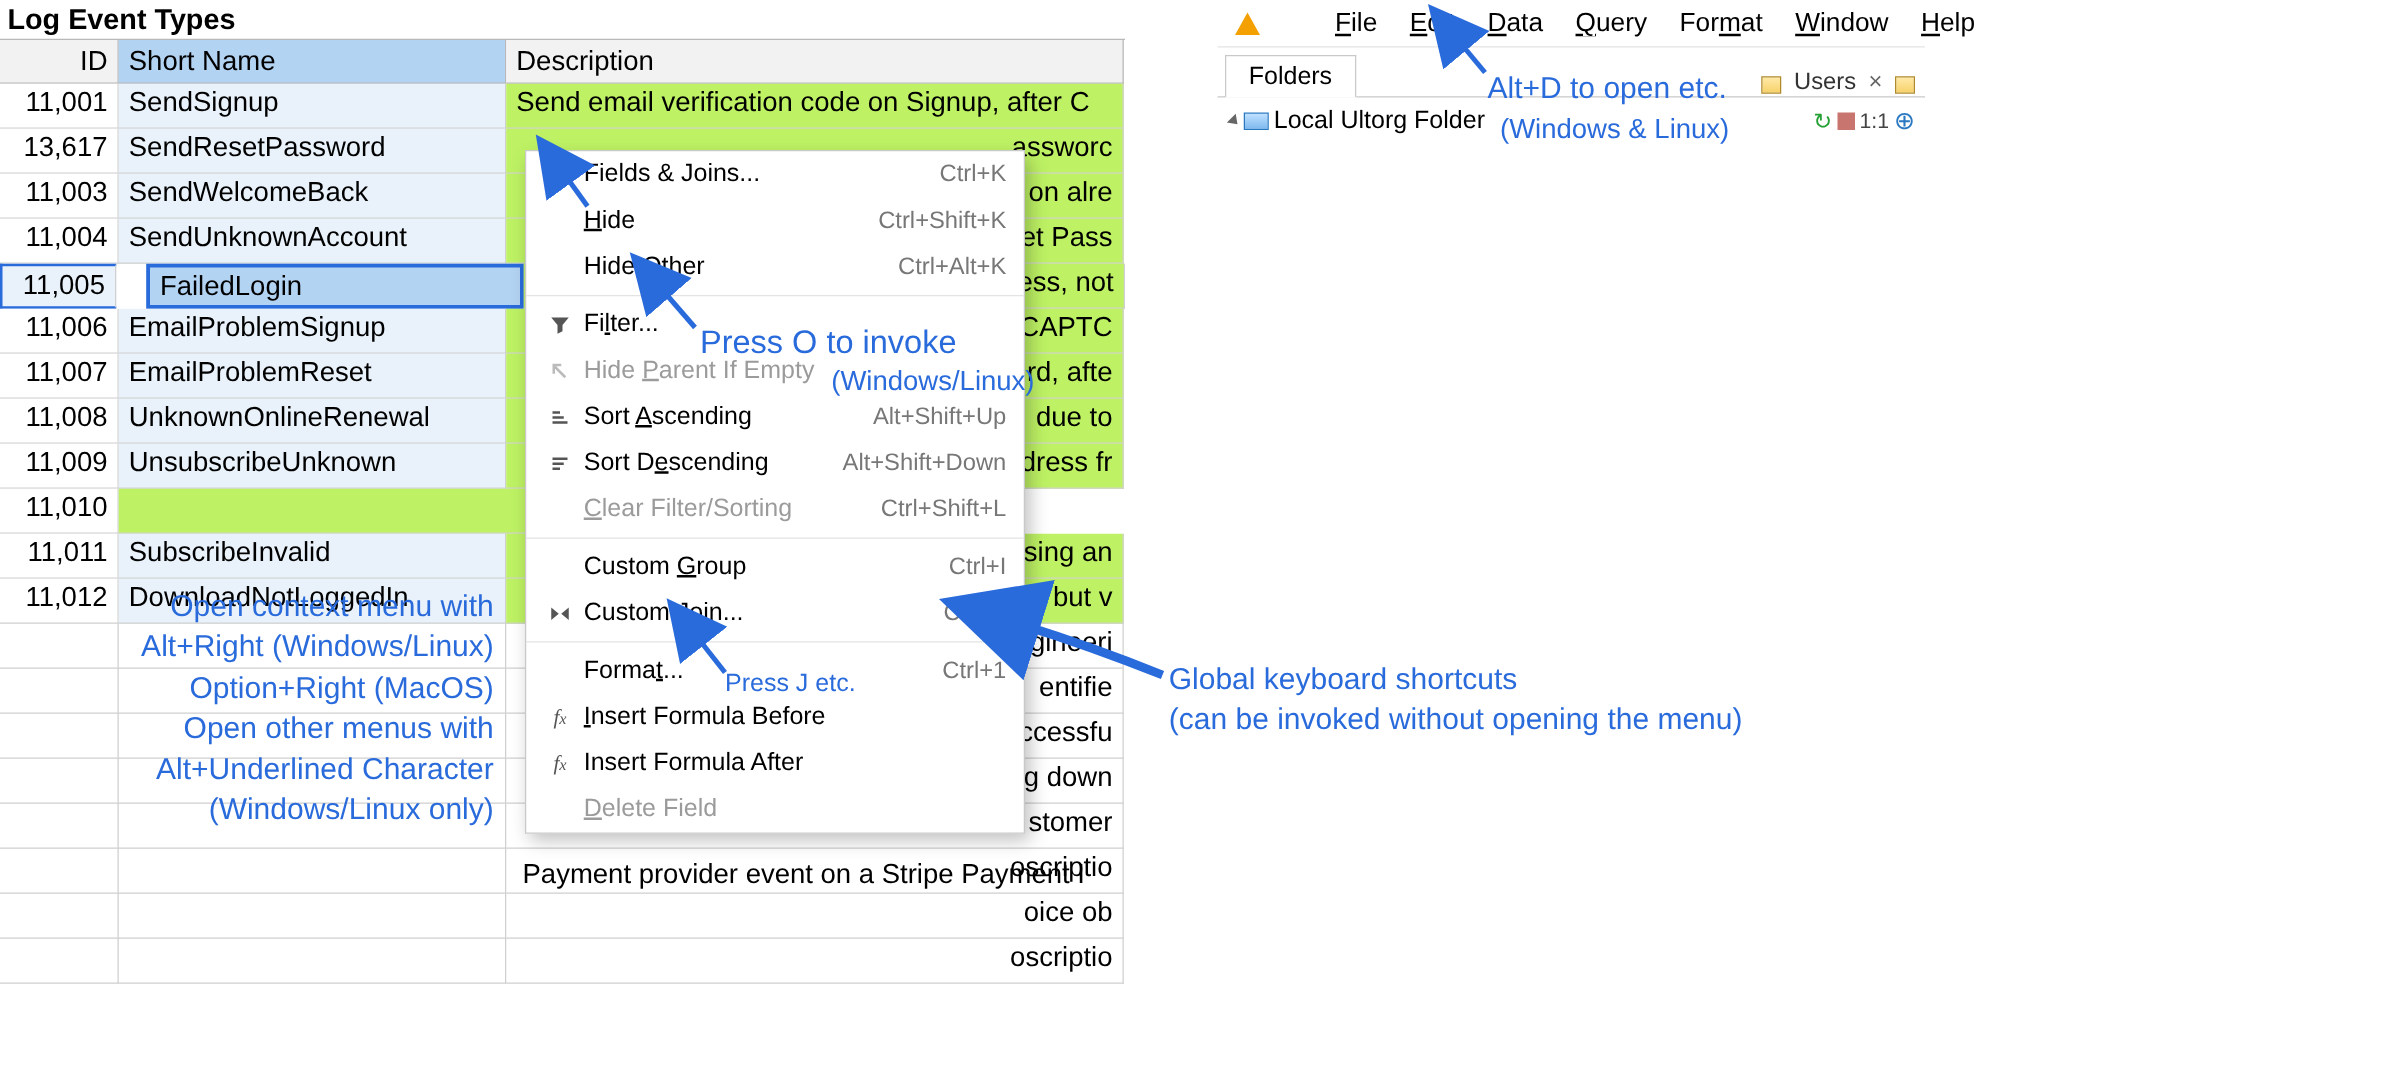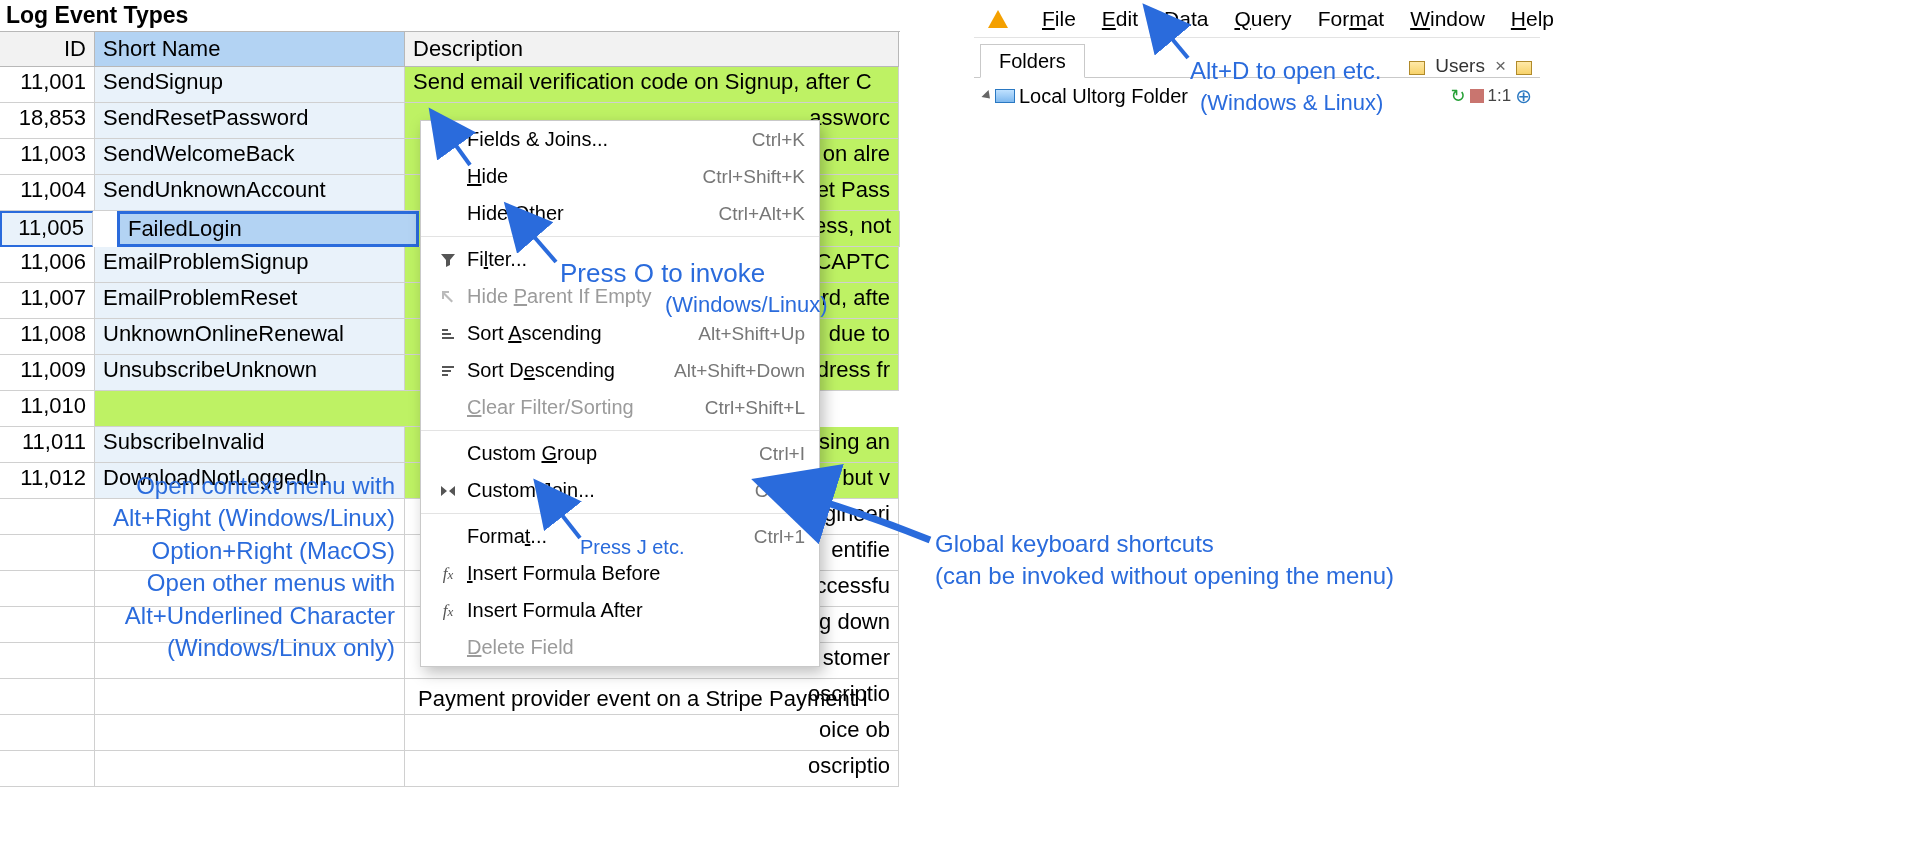--- a/index.html
+++ b/index.html
@@ -91,21 +91,21 @@
     <div class="col-name">Short Name</div>
     <div class="col-desc">Description</div>
   </div>
   <div class="data-rows" id="data-rows">
         <div class="data-row">
           <div class="col-id">11,001</div>
           <div class="col-name">SendSignup</div>
           <div class="col-desc">Send email verification code on Signup, after C</div>
         </div>
         <div class="data-row">
-          <div class="col-id">18,853</div>
+          <div class="col-id">13,617</div>
           <div class="col-name">SendResetPassword</div>
           <div class="col-desc" style="text-align: right; padding-left: 0px;">assworc</div>
         </div>
         <div class="data-row">
           <div class="col-id">11,003</div>
           <div class="col-name">SendWelcomeBack</div>
           <div class="col-desc" style="text-align: right; padding-left: 0px;">on alre</div>
         </div>
         <div class="data-row">
           <div class="col-id">11,004</div>
@@ -293,21 +293,21 @@
       <div class="mrow disabled">
         <span class="mi-icon"></span>
         <span class="mi-label"><span class="ul">D</span>elete Field</span>
         <span class="mi-accel"></span>
       </div>
     </div>
 
 <div class="right-panel">
   <div class="menubar">
     <span class="logo"></span>
-    <span id="menubar-items" style="display: flex; gap: 26px;">
+    <span id="menubar-items" style="display: flex; gap: 26px; margin-left: 26px;">
           <span><span class="ul">F</span>ile</span>
           <span><span class="ul">E</span>dit</span>
           <span><span class="ul">D</span>ata</span>
           <span><span class="ul">Q</span>uery</span>
           <span>For<span class="ul">m</span>at</span>
           <span><span class="ul">W</span>indow</span>
           <span><span class="ul">H</span>elp</span>
         </span>
   </div>
   <div class="tabbar">

